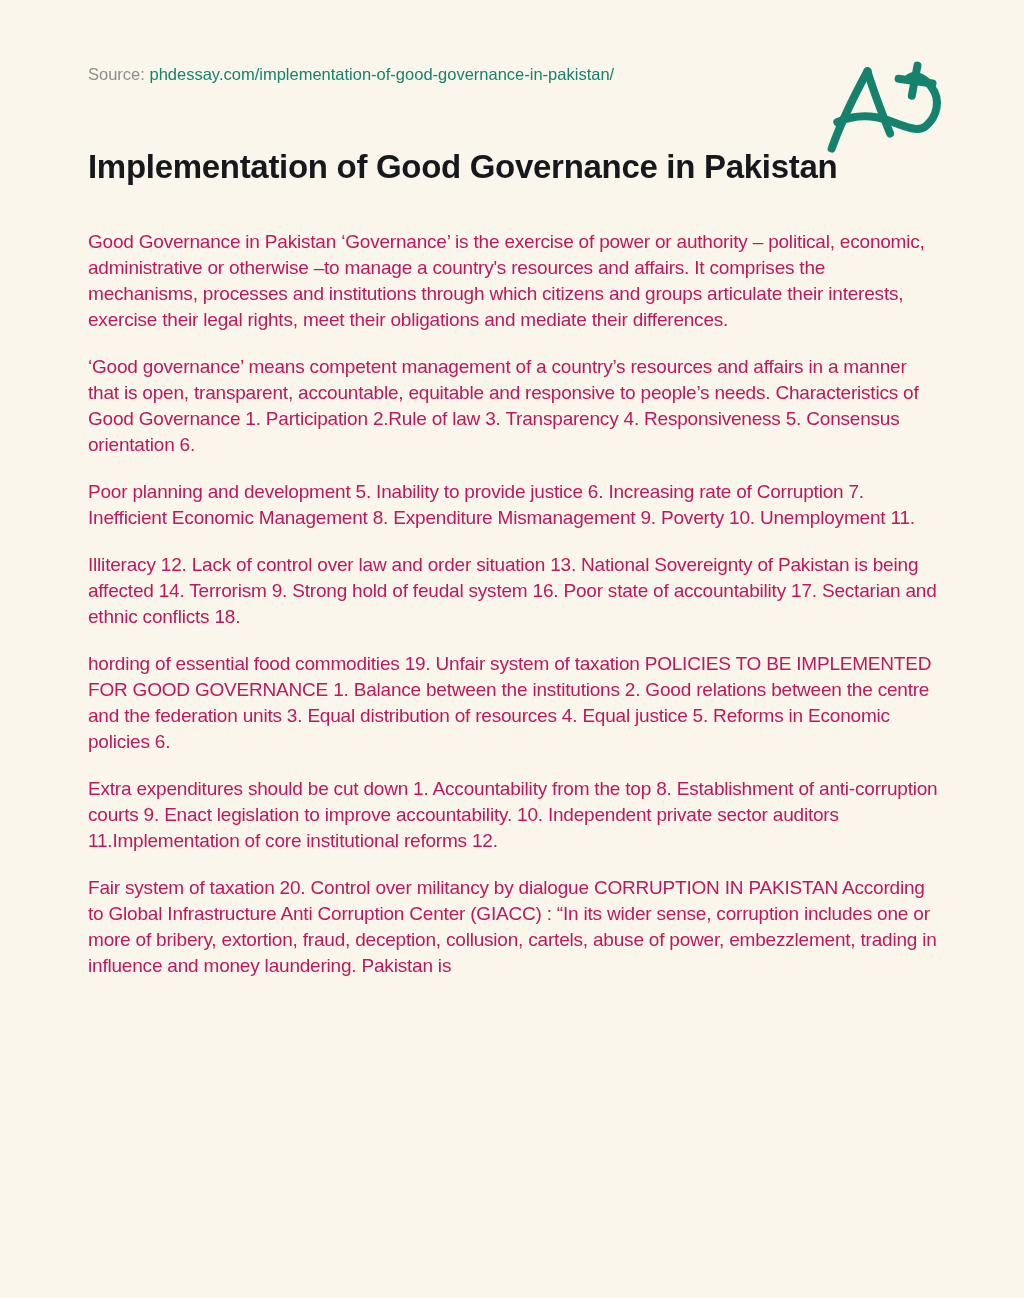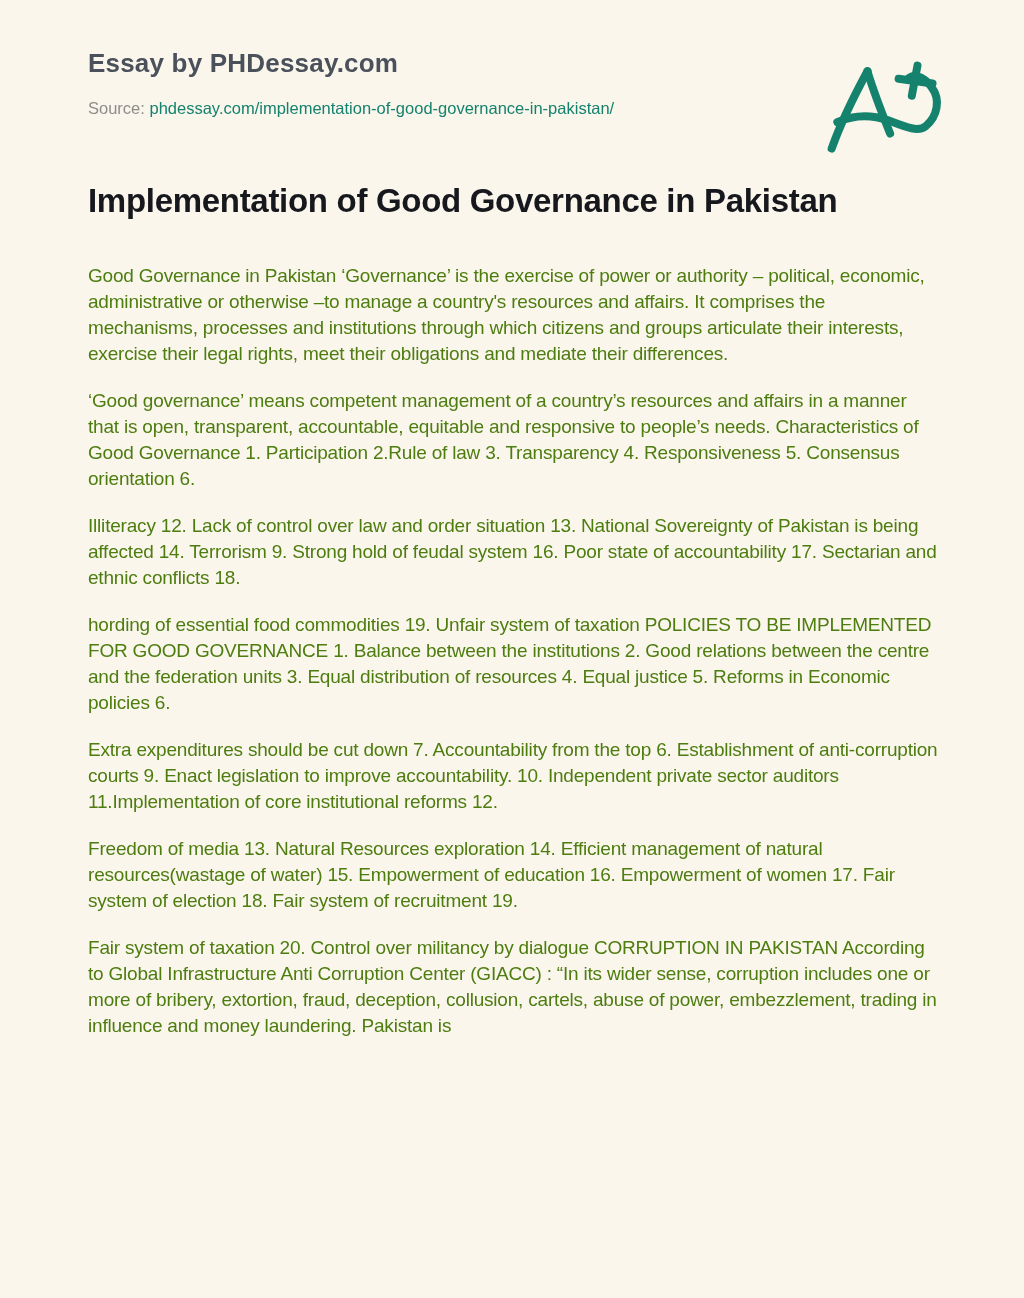--- a/index.html
+++ b/index.html
@@ -56,31 +56,30 @@
   }
   .essay-body {
     margin-top: 40px;
     max-height: 980px;
     overflow: hidden;
   }
   .essay-body p {
     margin: 0 0 21px 0;
     font-size: 19px;
     line-height: 26px;
-    color: #4d7c0f;
+    color: #be185d;
     letter-spacing: -0.2px;
   }
 </style>
 </head>
 <body>
 
 <div class="page">
   <div class="inner">
 
-    <h1 class="site-header">Essay by PHDessay.com</h1>
 
     <div class="source-line">
       <span>Source:</span>
       <a class="source-link">phdessay.com/implementation-of-good-governance-in-pakistan/</a>
     </div>
 
     <div class="logo-box">
       <svg viewBox="0 0 140 100" fill="none" stroke="#15826E" stroke-width="8.5" stroke-linecap="round">
         <path d="M6 92 C16 64 32 32 44 10"></path>
         <path d="M44 10 C50 30 60 56 68 76"></path>
@@ -88,21 +87,21 @@
         <path d="M97 4 L91 36"></path>
         <path d="M77 18 L113 23"></path>
       </svg>
     </div>
 
     <h2 class="essay-title">Implementation of Good Governance in Pakistan</h2>
 
     <div class="essay-body">
       <p>Good Governance in Pakistan ‘Governance’ is the exercise of power or authority – political, economic, administrative or otherwise –to manage a country's resources and affairs. It comprises the mechanisms, processes and institutions through which citizens and groups articulate their interests, exercise their legal rights, meet their obligations and mediate their differences.</p>
       <p>‘Good governance’ means competent management of a country’s resources and affairs in a manner that is open, transparent, accountable, equitable and responsive to people’s needs. Characteristics of Good Governance 1. Participation 2.Rule of law 3. Transparency 4. Responsiveness 5. Consensus orientation 6.</p>
+      <p>Poor planning and development 5. Inability to provide justice 6. Increasing rate of Corruption 7. Inefficient Economic Management 8. Expenditure Mismanagement 9. Poverty 10. Unemployment 11.</p>
       <p>Illiteracy 12. Lack of control over law and order situation 13. National Sovereignty of Pakistan is being affected 14. Terrorism 9. Strong hold of feudal system 16. Poor state of accountability 17. Sectarian and ethnic conflicts 18.</p>
       <p>hording of essential food commodities 19. Unfair system of taxation POLICIES TO BE IMPLEMENTED FOR GOOD GOVERNANCE 1. Balance between the institutions 2. Good relations between the centre and the federation units 3. Equal distribution of resources 4. Equal justice 5. Reforms in Economic policies 6.</p>
-      <p>Extra expenditures should be cut down 7. Accountability from the top 6. Establishment of anti-corruption courts 9. Enact legislation to improve accountability. 10. Independent private sector auditors 11.Implementation of core institutional reforms 12.</p>
-      <p>Freedom of media 13. Natural Resources exploration 14. Efficient management of natural resources(wastage of water) 15. Empowerment of education 16. Empowerment of women 17. Fair system of election 18. Fair system of recruitment 19.</p>
+      <p>Extra expenditures should be cut down 1. Accountability from the top 8. Establishment of anti-corruption courts 9. Enact legislation to improve accountability. 10. Independent private sector auditors 11.Implementation of core institutional reforms 12.</p>
       <p>Fair system of taxation 20. Control over militancy by dialogue CORRUPTION IN PAKISTAN According to Global Infrastructure Anti Corruption Center (GIACC) : “In its wider sense, corruption includes one or more of bribery, extortion, fraud, deception, collusion, cartels, abuse of power, embezzlement, trading in influence and money laundering. Pakistan is</p>
     </div>
 
   </div>
 </div>
 
 </body></html>

